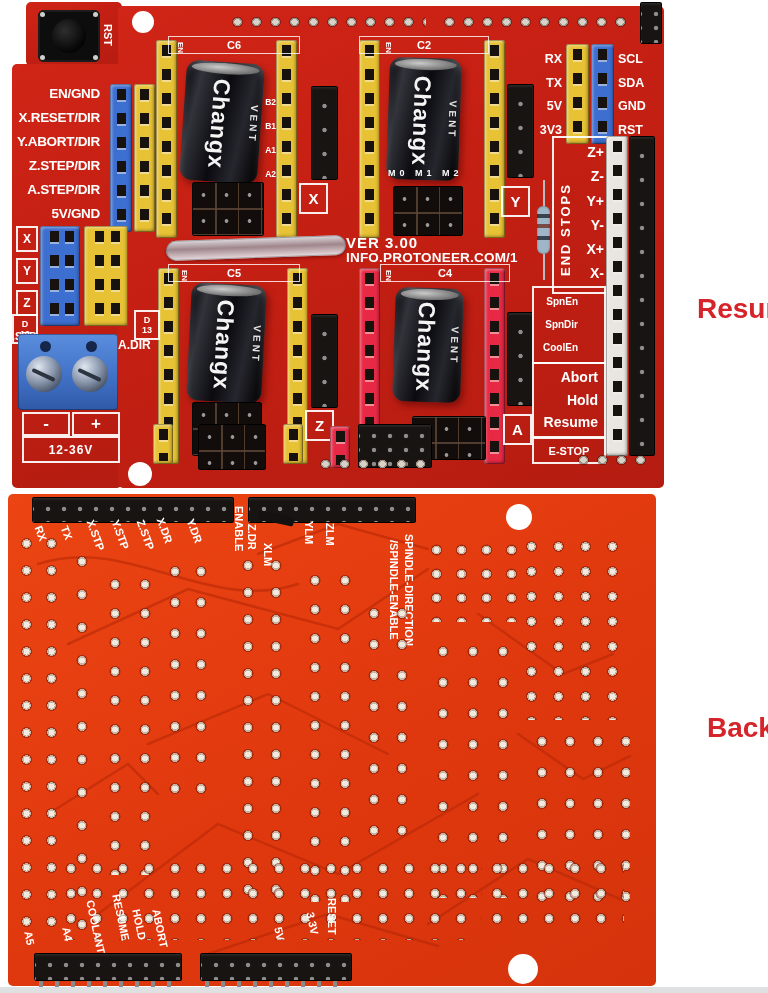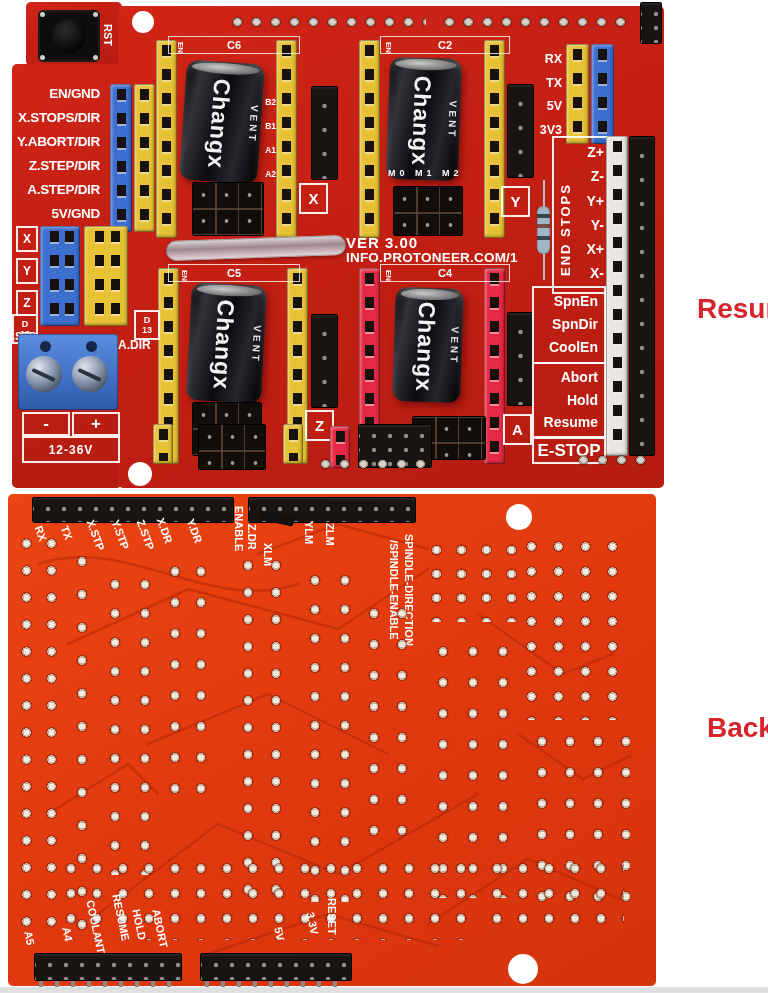--- a/index.html
+++ b/index.html
@@ -87,21 +87,21 @@
   </div>
   <span class="wt vt abs" style="left:102px;top:24px;font-size:11px">RST</span>
 
   <div class="dotrow" style="left:228px;top:14px;width:198px"></div>
   <div class="dotrow" style="left:440px;top:14px;width:188px"></div>
   <div class="hole" style="left:132px;top:11px;width:22px;height:22px"></div>
   <div class="mh" style="left:640px;top:2px;width:22px;height:42px"></div>
 
   <div class="col wt" style="left:2px;top:82px;width:98px;text-align:right;font-size:13.5px;letter-spacing:-0.3px">
     <span style="line-height:24px">EN/GND</span>
-    <span style="line-height:24px">X.STOPS/DIR</span>
+    <span style="line-height:24px">X.RESET/DIR</span>
     <span style="line-height:24px">Y.ABORT/DIR</span>
     <span style="line-height:24px">Z.STEP/DIR</span>
     <span style="line-height:24px">A.STEP/DIR</span>
     <span style="line-height:24px">5V/GND</span>
   </div>
   <div class="fh blue" style="left:110px;top:84px;width:22px;height:148px"></div>
   <div class="fh yellow" style="left:134px;top:84px;width:21px;height:148px"></div>
 
   <div class="fh yellow" style="left:156px;top:40px;width:21px;height:198px"></div>
   <div class="fh yellow" style="left:276px;top:40px;width:21px;height:198px"></div>
@@ -118,21 +118,21 @@
     <span style="line-height:24px">B2</span>
     <span style="line-height:24px">B1</span>
     <span style="line-height:24px">A1</span>
     <span style="line-height:24px">A2</span>
   </div>
   <div class="mh mh-col" style="left:311px;top:86px;width:27px;height:94px"></div>
   <div class="sbox axisbox wt" style="left:299px;top:183px">X</div>
 
   <div class="fh yellow" style="left:359px;top:40px;width:21px;height:198px"></div>
   <div class="fh yellow" style="left:484px;top:40px;width:21px;height:198px"></div>
-  <div class="sbox sbox-t" style="left:380px;top:36px;width:128px;height:16px">
+  <div class="sbox sbox-t" style="left:359px;top:36px;width:128px;height:16px">
     <span class="wt" style="font-size:11px">C2</span>
   </div>
   <span class="wt vt abs" style="left:384px;top:42px;font-size:8px">EN</span>
   <div class="cap" style="left:388px;top:58px;width:72px;height:122px;transform:rotate(2deg)">
     <span class="brand">Changx</span>
     <span class="vent">VENT</span>
   </div>
   <span class="wt abs" style="left:388px;top:168px;font-size:9px;letter-spacing:4px">M0 M1 M2</span>
   <div class="jb" style="left:393px;top:186px;width:70px;height:50px"></div>
   <div class="mh mh-col" style="left:507px;top:84px;width:27px;height:94px"></div>
@@ -172,50 +172,56 @@
   <div class="sbox axisbox wt" style="left:503px;top:414px">A</div>
 
   <div class="col wt" style="left:528px;top:48px;width:34px;text-align:right;font-size:12.5px">
     <span style="line-height:23.5px">RX</span>
     <span style="line-height:23.5px">TX</span>
     <span style="line-height:23.5px">5V</span>
     <span style="line-height:23.5px">3V3</span>
   </div>
   <div class="fh yellow" style="left:566px;top:44px;width:23px;height:100px"></div>
   <div class="fh blue" style="left:591px;top:44px;width:23px;height:100px"></div>
+  <div class="col wt" style="left:618px;top:48px;width:40px;text-align:left;font-size:12.5px">
+    <span style="line-height:23.5px">SCL</span>
+    <span style="line-height:23.5px">SDA</span>
+    <span style="line-height:23.5px">GND</span>
+    <span style="line-height:23.5px">RST</span>
+  </div>
 
   <div class="sbox" style="left:552px;top:136px;width:54px;height:154px;background:none"></div>
   <span class="wt abs" style="left:558px;top:276px;font-size:13px;letter-spacing:2px;transform:rotate(-90deg);transform-origin:0 0;white-space:nowrap">END STOPS</span>
   <div class="col wt" style="left:574px;top:140px;width:30px;text-align:right;font-size:14px">
     <span style="line-height:24.3px">Z+</span>
     <span style="line-height:24.3px">Z-</span>
     <span style="line-height:24.3px">Y+</span>
     <span style="line-height:24.3px">Y-</span>
     <span style="line-height:24.3px">X+</span>
     <span style="line-height:24.3px">X-</span>
   </div>
   <div class="fh whiteh" style="left:606px;top:136px;width:22px;height:320px"></div>
   <div class="mh mh-col" style="left:629px;top:136px;width:26px;height:320px"></div>
 
   <div class="lead" style="left:543px;top:180px;height:100px"></div>
   <div class="resistor" style="left:537px;top:206px"></div>
 
   <div class="sbox" style="left:532px;top:286px;width:70px;height:74px;background:none"></div>
-  <div class="col wt" style="left:536px;top:290px;width:62px;text-align:right;font-size:14px">
+  <div class="col wt" style="left:516px;top:290px;width:62px;text-align:right;font-size:10px">
     <span style="line-height:23px">SpnEn</span>
     <span style="line-height:23px">SpnDir</span>
     <span style="line-height:23px">CoolEn</span>
   </div>
   <div class="sbox" style="left:532px;top:362px;width:70px;height:72px;background:none"></div>
   <div class="col wt" style="left:536px;top:366px;width:62px;text-align:right;font-size:14px">
     <span style="line-height:22.5px">Abort</span>
     <span style="line-height:22.5px">Hold</span>
     <span style="line-height:22.5px">Resume</span>
   </div>
-  <div class="sbox wt" style="left:532px;top:437px;width:70px;height:23px;font-size:17px;background:none">E-STOP</div>
+  <div class="sbox wt" style="left:532px;top:437px;width:70px;height:23px;font-size:11px;background:none">E-STOP</div>
 
   <div class="sbox wt" style="left:16px;top:226px;width:18px;height:22px;font-size:12px">X</div>
   <div class="sbox wt" style="left:16px;top:258px;width:18px;height:22px;font-size:12px">Y</div>
   <div class="sbox wt" style="left:16px;top:290px;width:18px;height:22px;font-size:12px">Z</div>
   <div class="sbox wt col" style="left:12px;top:314px;width:22px;height:26px;font-size:9px;line-height:10px;flex-direction:column">
     <span>D</span>
     <span>12</span>
   </div>
   <div class="fh fh2 blue" style="left:40px;top:226px;width:40px;height:100px"></div>
   <div class="fh fh2 yellow" style="left:84px;top:226px;width:44px;height:100px"></div>

